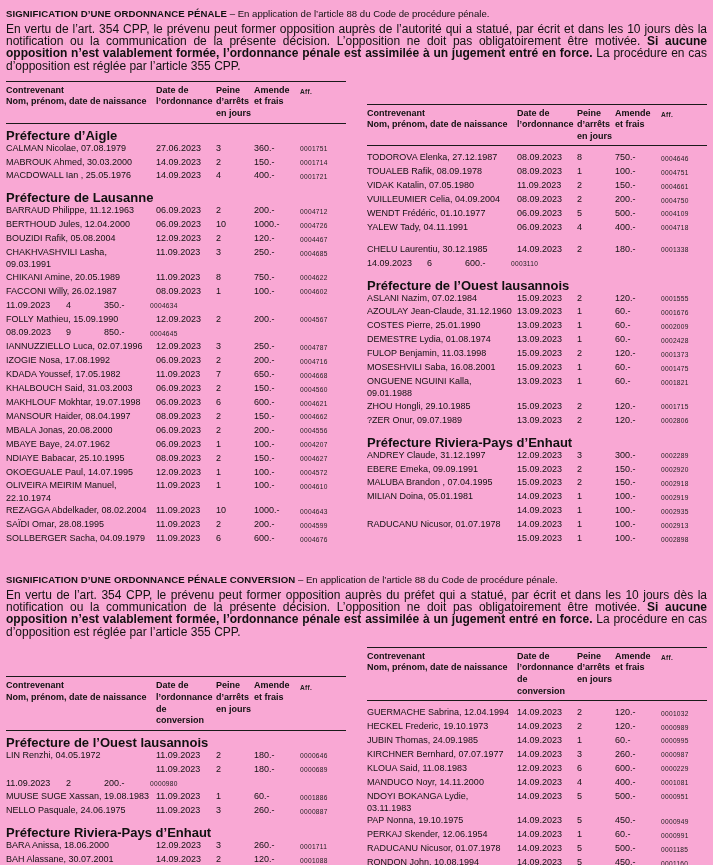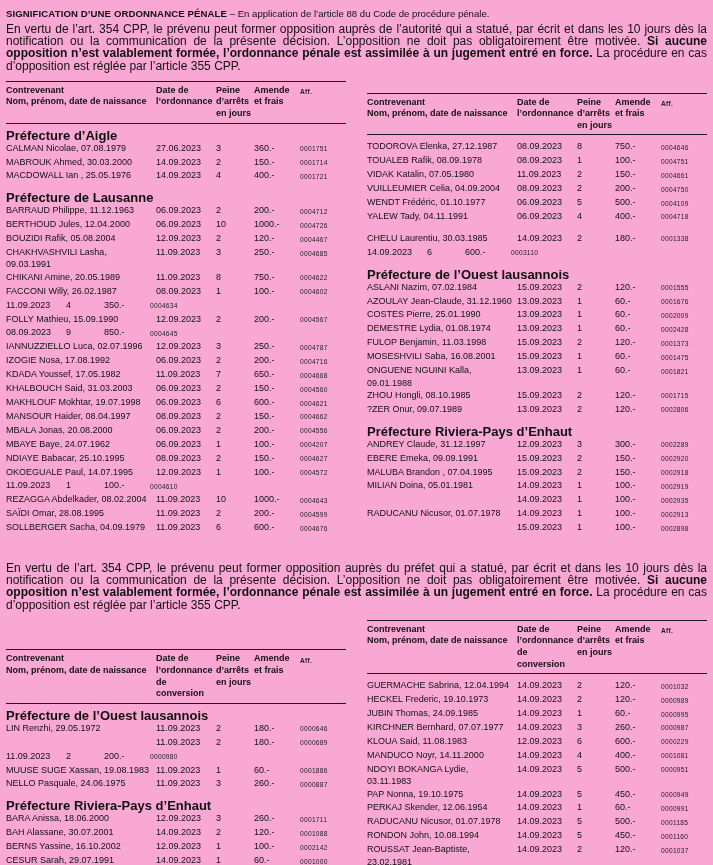--- a/index.html
+++ b/index.html
@@ -210,20 +210,21 @@
               <span class="c-aff">0004627</span>
             </div>
             <div class="trow">
               <span class="c-name">OKOEGUALE Paul, 14.07.1995</span>
               <span class="c-date">12.09.2023</span>
               <span class="c-days">1</span>
               <span class="c-fine">100.-</span>
               <span class="c-aff">0004572</span>
             </div>
             <div class="trow">
+              <span class="c-name">OLIVEIRA MEIRIM Manuel, 22.10.1974</span>
               <span class="c-date">11.09.2023</span>
               <span class="c-days">1</span>
               <span class="c-fine">100.-</span>
               <span class="c-aff">0004610</span>
             </div>
             <div class="trow">
               <span class="c-name">REZAGGA Abdelkader, 08.02.2004</span>
               <span class="c-date">11.09.2023</span>
               <span class="c-days">10</span>
               <span class="c-fine">1000.-</span>
@@ -300,21 +301,21 @@
             <div class="trow">
               <span class="c-name">YALEW Tady, 04.11.1991</span>
               <span class="c-date">06.09.2023</span>
               <span class="c-days">4</span>
               <span class="c-fine">400.-</span>
               <span class="c-aff">0004718</span>
             </div>
           </div>
           <div class="group">
             <div class="trow">
-              <span class="c-name">CHELU Laurentiu, 30.03.1985</span>
+              <span class="c-name">CHELU Laurentiu, 30.12.1985</span>
               <span class="c-date">14.09.2023</span>
               <span class="c-days">2</span>
               <span class="c-fine">180.-</span>
               <span class="c-aff">0001338</span>
             </div>
             <div class="trow">
               <span class="c-date">14.09.2023</span>
               <span class="c-days">6</span>
               <span class="c-fine">600.-</span>
               <span class="c-aff">0003110</span>
@@ -365,21 +366,21 @@
               <span class="c-aff">0001475</span>
             </div>
             <div class="trow">
               <span class="c-name">ONGUENE NGUINI Kalla, 09.01.1988</span>
               <span class="c-date">13.09.2023</span>
               <span class="c-days">1</span>
               <span class="c-fine">60.-</span>
               <span class="c-aff">0001821</span>
             </div>
             <div class="trow">
-              <span class="c-name">ZHOU Hongli, 08.10.1985</span>
+              <span class="c-name">ZHOU Hongli, 29.10.1985</span>
               <span class="c-date">15.09.2023</span>
               <span class="c-days">2</span>
               <span class="c-fine">120.-</span>
               <span class="c-aff">0001715</span>
             </div>
             <div class="trow">
               <span class="c-name">?ZER Onur, 09.07.1989</span>
               <span class="c-date">13.09.2023</span>
               <span class="c-days">2</span>
               <span class="c-fine">120.-</span>
@@ -436,20 +437,21 @@
               <span class="c-days">1</span>
               <span class="c-fine">100.-</span>
               <span class="c-aff">0002898</span>
             </div>
           </div>
         </div>
     </div>
   </div>
 
   <div class="section">
+    <p class="title-line"><b>SIGNIFICATION D’UNE ORDONNANCE PÉNALE CONVERSION</b><span> – En application de l’article 88 du Code de procédure pénale.</span></p>
     <p class="intro"><span>En vertu de l’art. 354 CPP, le prévenu peut former opposition auprès du préfet qui a statué, par écrit et dans les 10 jours dès la notification ou la communication de la présente décision. L’opposition ne doit pas obligatoirement être motivée. </span><b>Si aucune opposition n’est valablement formée, l’ordonnance pénale est assimilée à un jugement entré en force.</b><span> La procédure en cas d’opposition est réglée par l’article 355 CPP.</span></p>
     <div class="tables">
       <div class="tcol left">
           <div class="thead">
             <div class="trow">
               <span class="c-name pre">Contrevenant
 Nom, prénom, date de naissance</span>
               <span class="c-date pre">Date de
 l’ordonnance
 de conversion</span>
@@ -457,21 +459,21 @@
 d’arrêts
 en jours</span>
               <span class="c-fine pre">Amende
 et frais</span>
               <span class="c-aff">Aff.</span>
             </div>
           </div>
           <div class="group first">
             <div class="group-heading">Préfecture de l’Ouest lausannois</div>
             <div class="trow">
-              <span class="c-name">LIN Renzhi, 29.05.1972</span>
+              <span class="c-name">LIN Renzhi, 04.05.1972</span>
               <span class="c-date">11.09.2023</span>
               <span class="c-days">2</span>
               <span class="c-fine">180.-</span>
               <span class="c-aff">0000646</span>
             </div>
             <div class="trow">
               <span class="c-name"></span>
               <span class="c-date">11.09.2023</span>
               <span class="c-days">2</span>
               <span class="c-fine">180.-</span>

